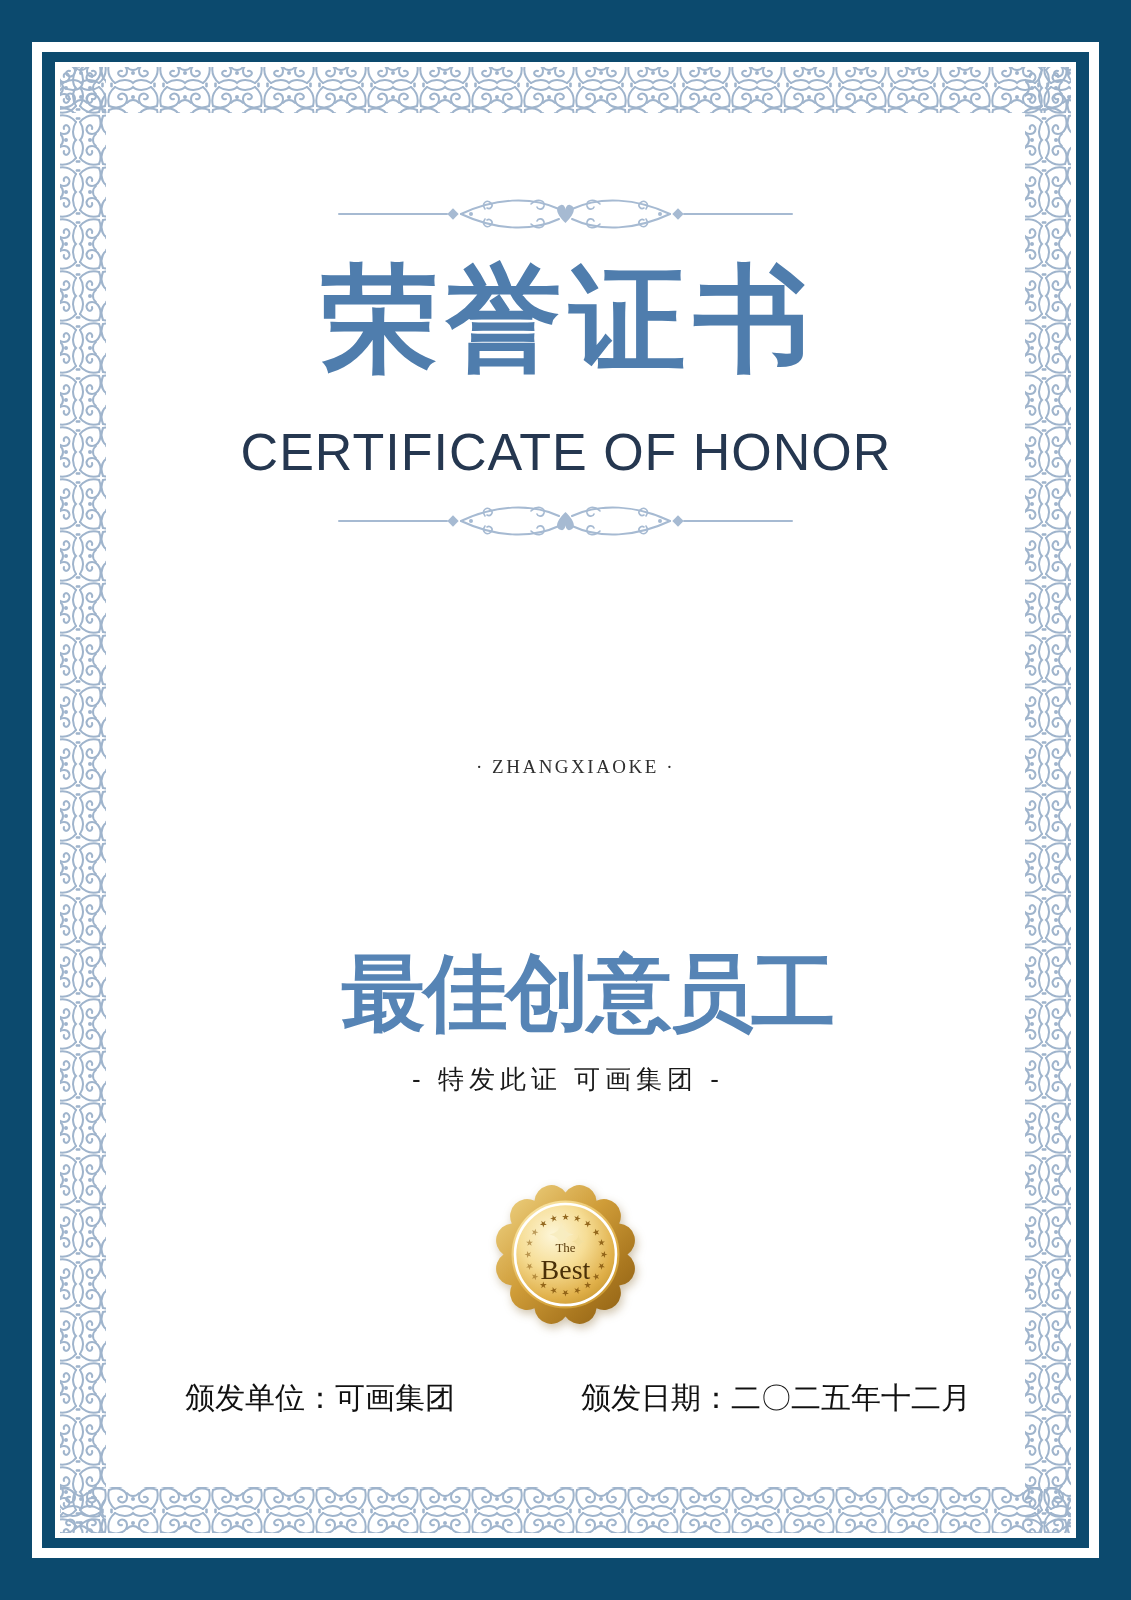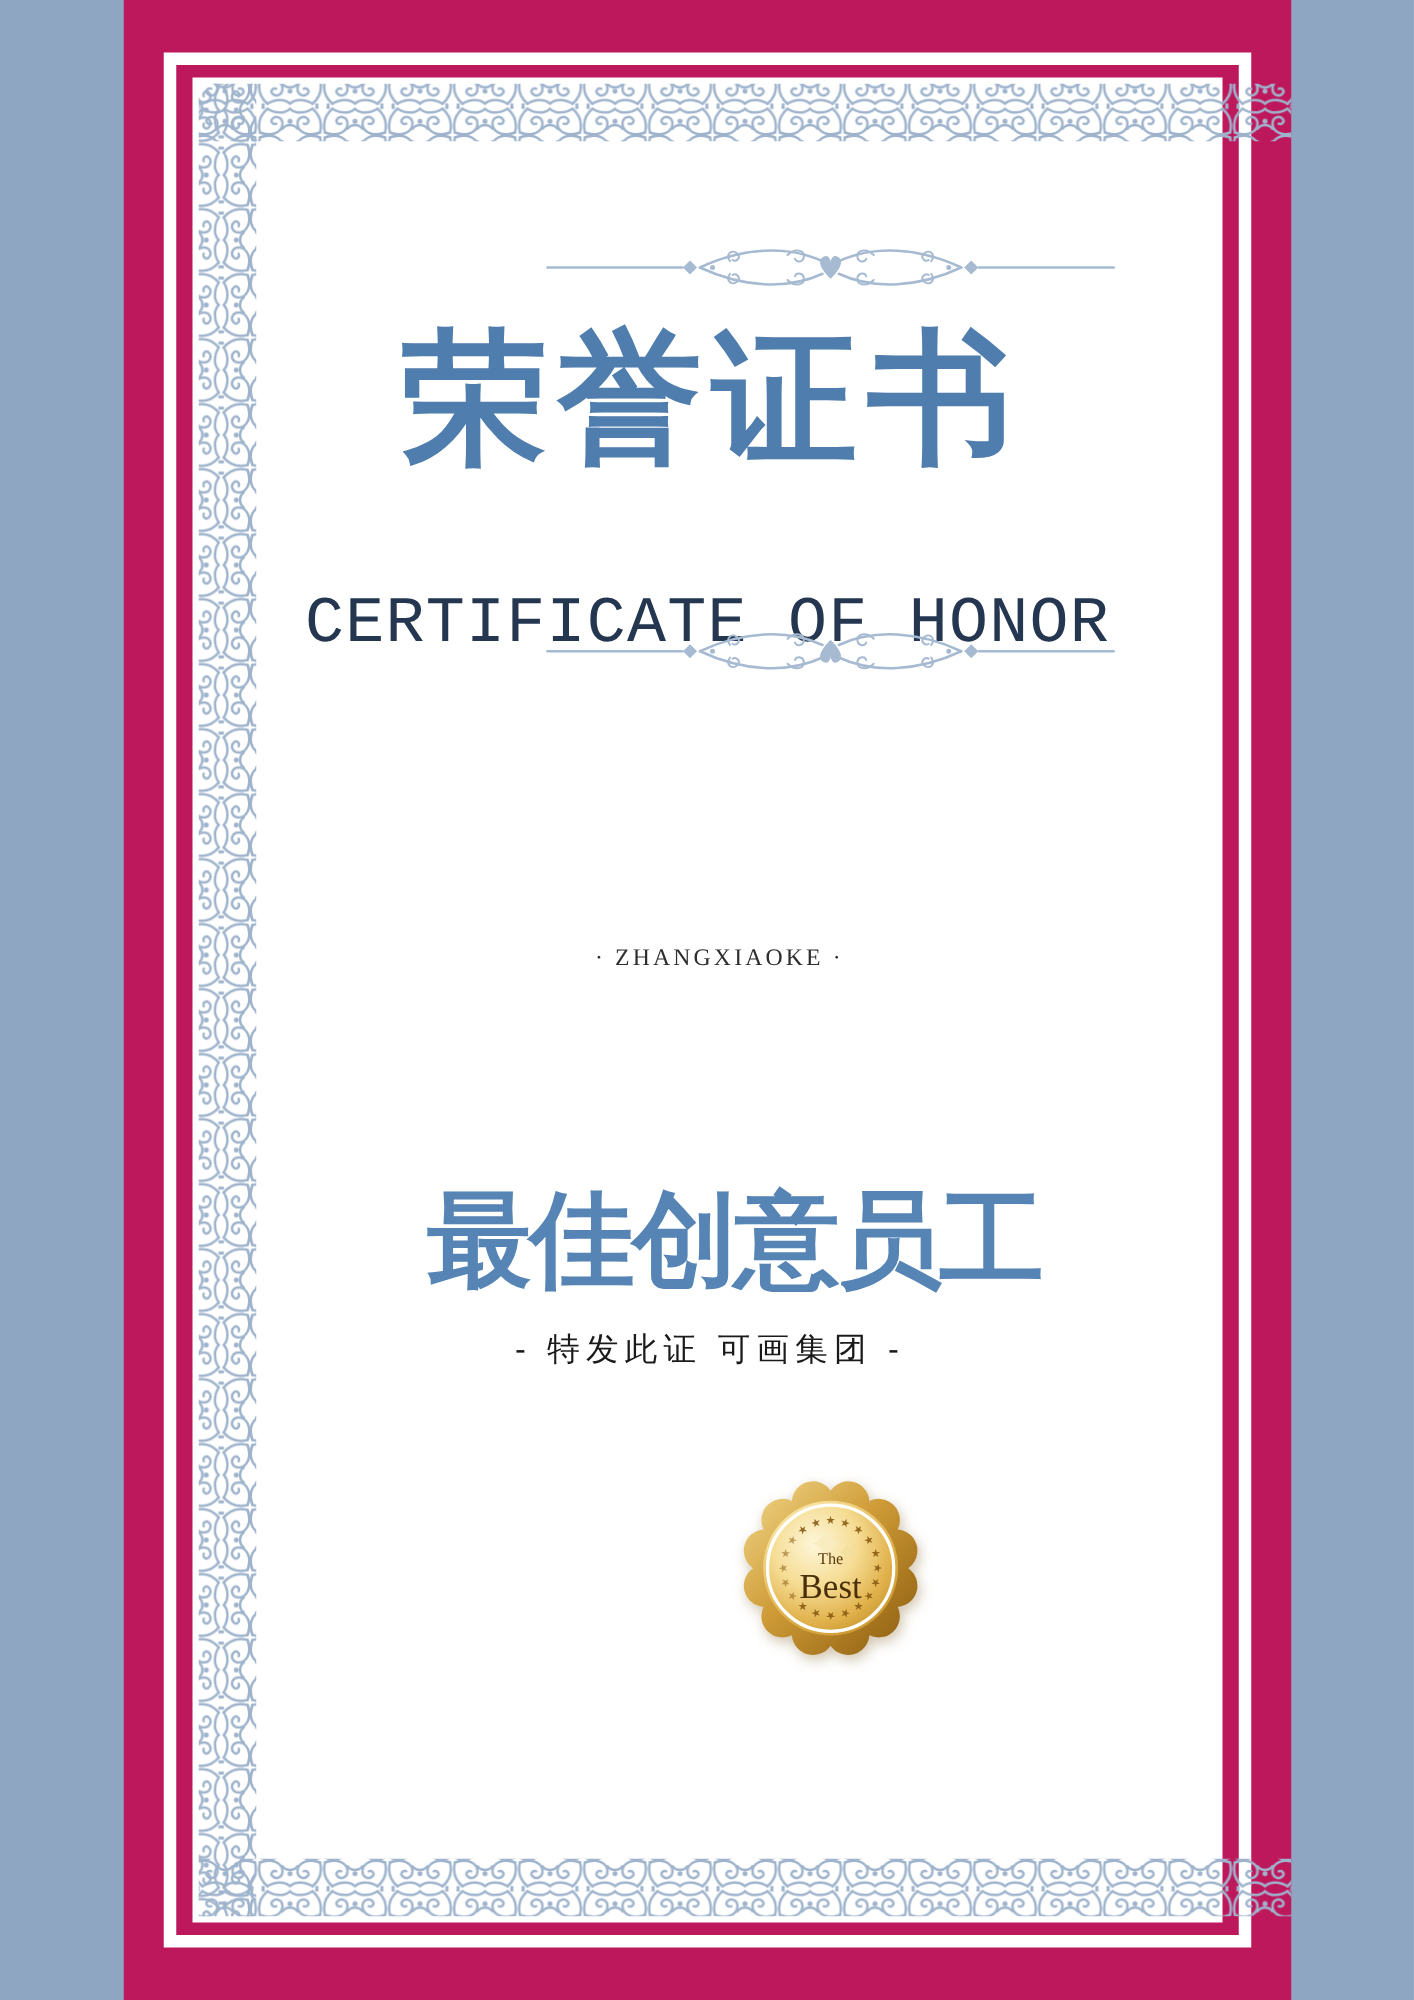--- a/index.html
+++ b/index.html
@@ -1,18 +1,18 @@
 <!DOCTYPE html>
 <html><head>
 <meta charset="utf-8">
 <style>
   html,body{margin:0;padding:0;background:#8fa6c2;}
   .canvas{
-    position:relative;width:934px;height:1600px;margin:0 auto;
-    background:#be185d;overflow:hidden;
+    position:relative;width:1131px;height:1600px;margin:0 auto;
+    background:#0c4a6e;overflow:hidden;
     font-family:"Liberation Sans","DejaVu Sans",sans-serif;
   }
   .white-ring{
     position:absolute;left:32px;right:32px;top:42px;bottom:42px;
     border:10px solid #ffffff;
   }
   .page{
     position:absolute;left:55px;right:55px;top:62px;bottom:62px;
     background:#ffffff;
   }
@@ -23,23 +23,23 @@
   .divider{position:absolute;left:280px;width:461px;height:44px;}
   .divider-top{top:130px;}
   .divider-bottom{top:437px;transform:scaleY(-1);}
 
   .title-cn{
     top:192px;font-family:"Liberation Serif","DejaVu Serif",serif;
     font-size:116px;line-height:1.15;font-weight:700;color:#4f7dad;
     letter-spacing:8px;padding-left:8px;
   }
   .title-en{
-    top:362px;font-family:Liberation Mono, monospace;
+    top:362px;font-family:Liberation Sans, sans-serif;
     font-size:52px;line-height:1.1;font-weight:400;color:#253750;
-    letter-spacing:1px;padding-left:1px;margin-top:47px;
+    letter-spacing:1px;padding-left:1px;
   }
   .name{
     top:600px;font-size:66px;line-height:1.1;font-weight:500;color:#111111;
     letter-spacing:16px;padding-left:16px;
   }
   .pinyin{
     top:694px;font-family:"Liberation Serif","DejaVu Serif",serif;
     font-size:19px;line-height:1.2;color:#2f2f2f;
     letter-spacing:2.5px;padding-left:20px;
   }
@@ -192,16 +192,24 @@
             <text transform="rotate(306) translate(0,-38)" text-anchor="middle" y="3" font-size="9" fill="#8a5c12" opacity="0.55">★</text>
             <text transform="rotate(324) translate(0,-38)" text-anchor="middle" y="3" font-size="9" fill="#8a5c12" opacity="0.9">★</text>
             <text transform="rotate(342) translate(0,-38)" text-anchor="middle" y="3" font-size="9" fill="#8a5c12" opacity="0.9">★</text>
           </g>
         <path transform="translate(-4,-20)" fill="#f8ecc0" opacity="0.95" d="M0,-12 Q1.8,-1.8 12,0 Q1.8,1.8 0,12 Q-1.8,1.8 -12,0 Q-1.8,-1.8 0,-12 Z"></path>
         <path transform="translate(13,-13) scale(0.55)" fill="#f3df9e" d="M0,-12 Q1.8,-1.8 12,0 Q1.8,1.8 0,12 Q-1.8,1.8 -12,0 Q-1.8,-1.8 0,-12 Z"></path>
         <text text-anchor="middle" y="-3" font-size="13" fill="#5d3e0e">The</text>
         <text text-anchor="middle" y="24" font-size="28" fill="#4a3008">Best</text>
       </svg>
 
+      <div class="footer-row">
+        <span class="footer-issuer">
+          <span>颁发单位：</span><span>可画集团</span>
+        </span>
+        <span class="footer-date">
+          <span>颁发日期：</span><span>二〇二五年十二月</span>
+        </span>
+      </div>
 
     </div>
   </div>
 </div>
 
 </body></html>

